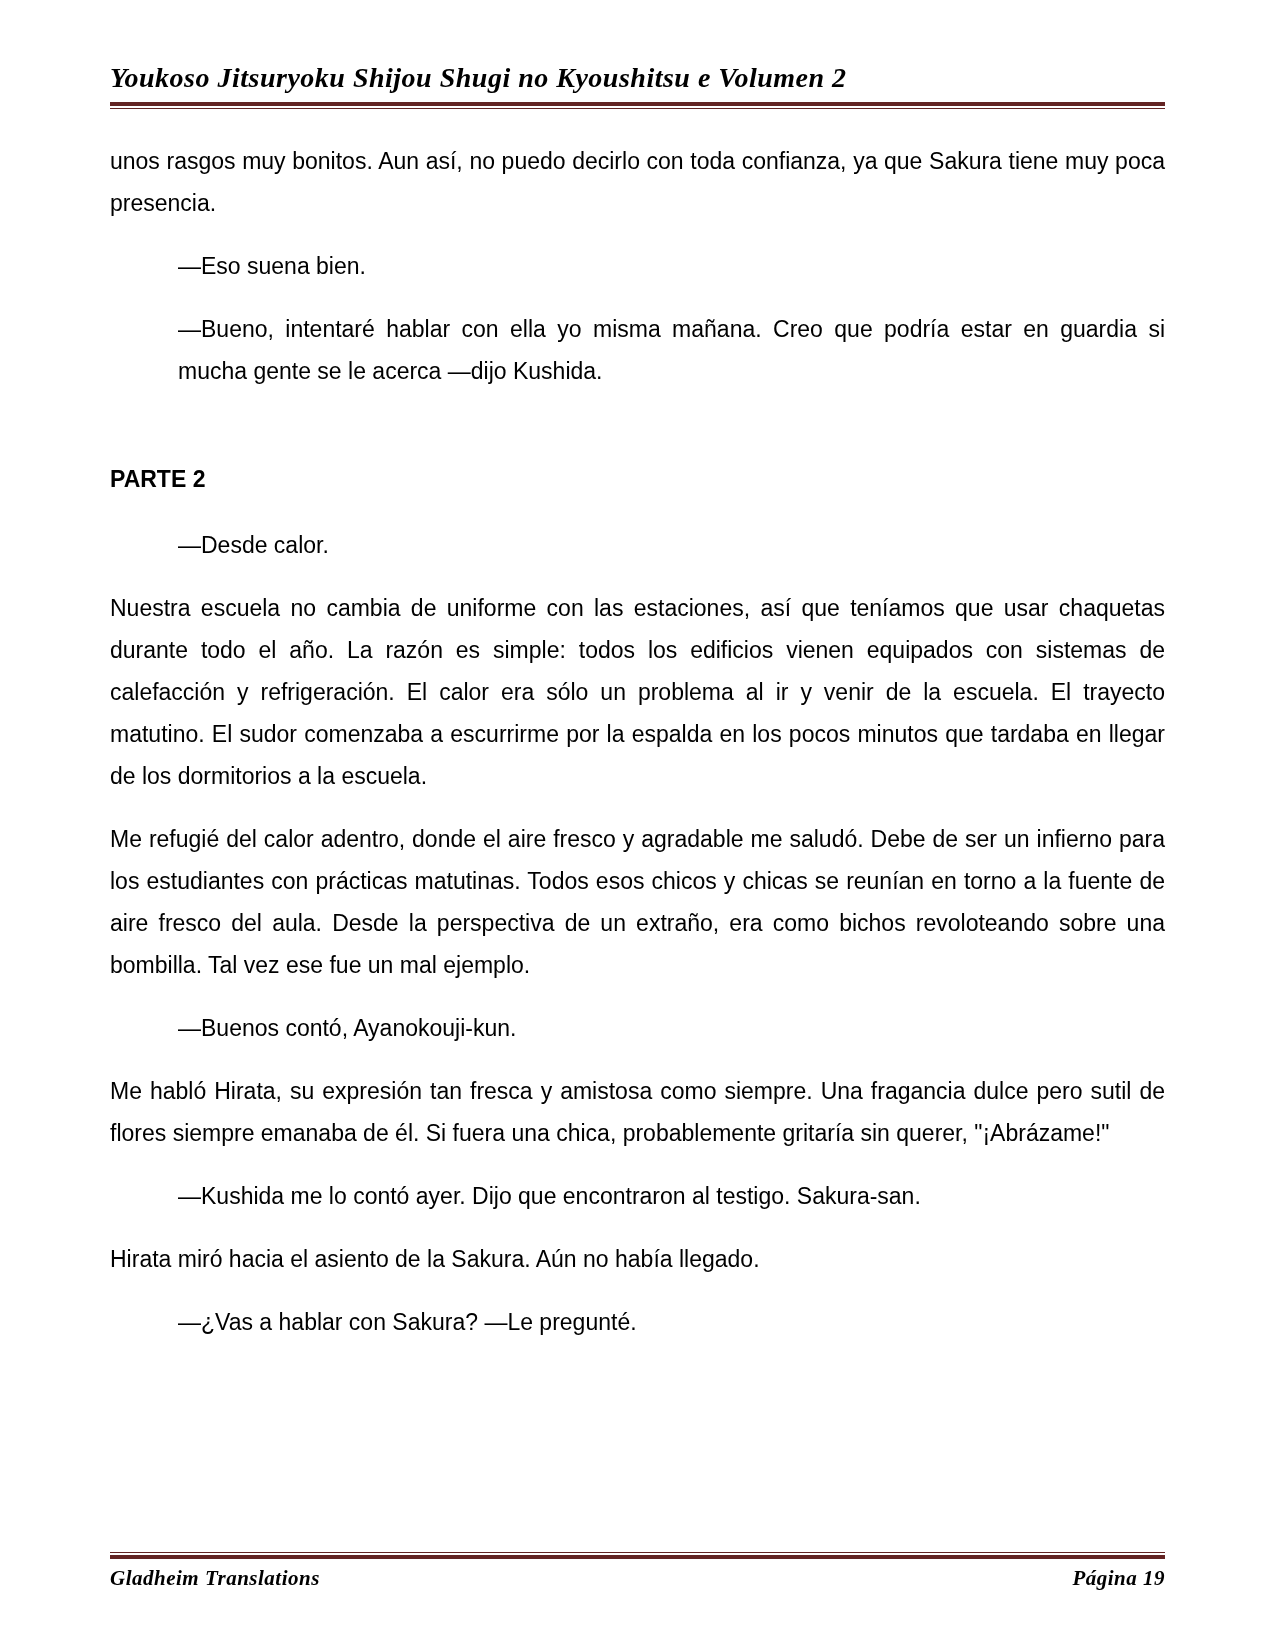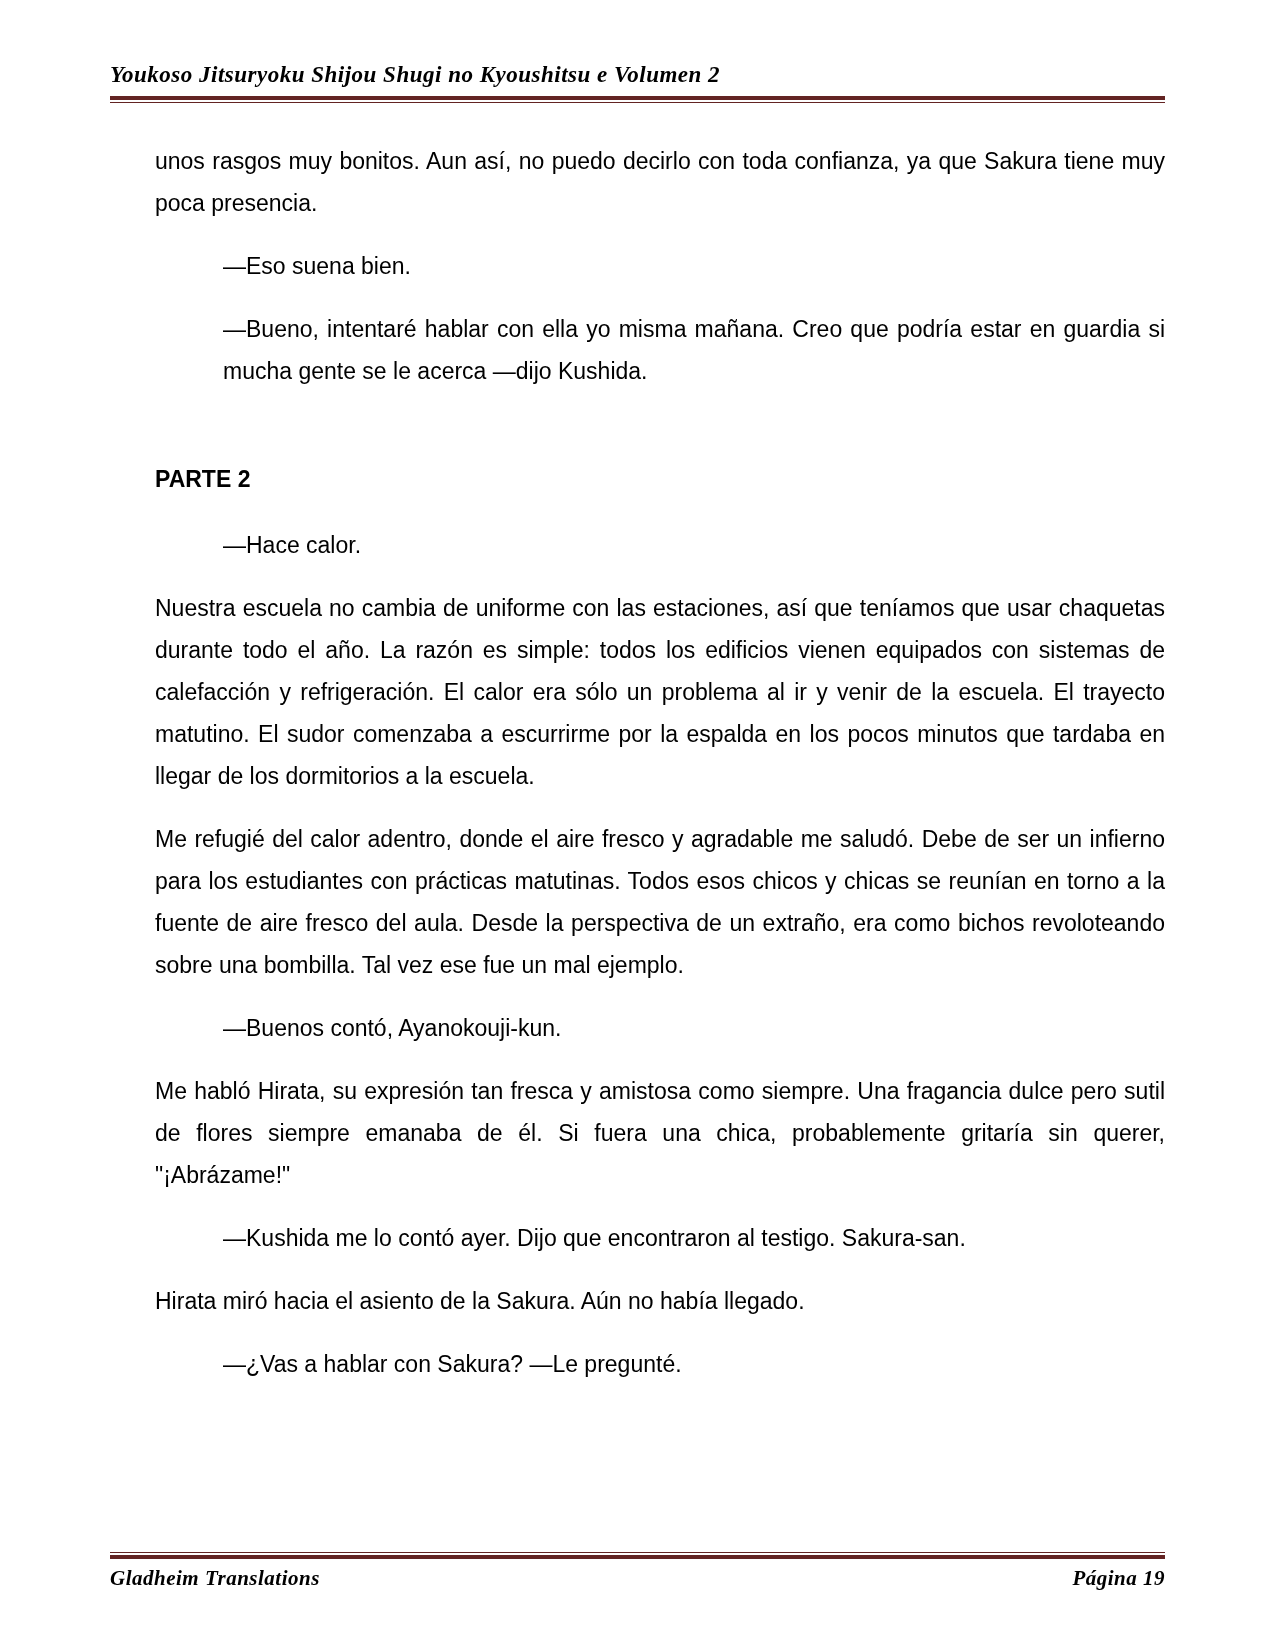--- a/index.html
+++ b/index.html
@@ -22,21 +22,21 @@
   .page-header {
     position: absolute;
     top: 62px;
     left: 110px;
     right: 110px;
   }
   .header-title {
     font-family: "Liberation Serif", "DejaVu Serif", serif;
     font-style: italic;
     font-weight: bold;
-    font-size: 23px;
+    font-size: 28px;
     letter-spacing: 0.5px;
     color: #000000;
     padding-bottom: 8px;
   }
   .rule {
     width: 100%;
   }
   .rule-header .thick {
     height: 4px;
   }
@@ -54,21 +54,20 @@
   .rule-bar {
     width: 100%;
   }
 
   
   .doc-body {
     position: absolute;
     top: 140px;
     left: 110px;
     right: 110px;
-    margin-left: 45px;
   }
   .doc-body p {
     margin: 0 0 21px 0;
     font-size: 23px;
     line-height: 42px;
     text-align: justify;
   }
   .doc-body p.dialogue {
     margin-left: 68px;
   }
@@ -110,21 +109,21 @@
       <div class="rule-bar thick" style="background: rgb(99, 36, 35);"></div>
       <div class="rule-bar thin" style="background: rgb(99, 36, 35);"></div>
     </div>
   </header>
 
   <main class="doc-body" id="content">
       <p class="normal">unos rasgos muy bonitos. Aun así, no puedo decirlo con toda confianza, ya que Sakura tiene muy poca presencia.</p>
       <p class="dialogue">—Eso suena bien.</p>
       <p class="dialogue">—Bueno, intentaré hablar con ella yo misma mañana. Creo que podría estar en guardia si mucha gente se le acerca —dijo Kushida.</p>
       <h2 class="heading">PARTE 2</h2>
-      <p class="dialogue">—Hace calor.</p>
+      <p class="dialogue">—Desde calor.</p>
       <p class="normal">Nuestra escuela no cambia de uniforme con las estaciones, así que teníamos que usar chaquetas durante todo el año. La razón es simple: todos los edificios vienen equipados con sistemas de calefacción y refrigeración. El calor era sólo un problema al ir y venir de la escuela. El trayecto matutino. El sudor comenzaba a escurrirme por la espalda en los pocos minutos que tardaba en llegar de los dormitorios a la escuela.</p>
       <p class="normal">Me refugié del calor adentro, donde el aire fresco y agradable me saludó. Debe de ser un infierno para los estudiantes con prácticas matutinas. Todos esos chicos y chicas se reunían en torno a la fuente de aire fresco del aula. Desde la perspectiva de un extraño, era como bichos revoloteando sobre una bombilla. Tal vez ese fue un mal ejemplo.</p>
       <p class="dialogue">—Buenos contó, Ayanokouji-kun.</p>
       <p class="normal">Me habló Hirata, su expresión tan fresca y amistosa como siempre. Una fragancia dulce pero sutil de flores siempre emanaba de él. Si fuera una chica, probablemente gritaría sin querer, "¡Abrázame!"</p>
       <p class="dialogue">—Kushida me lo contó ayer. Dijo que encontraron al testigo. Sakura-san.</p>
       <p class="normal">Hirata miró hacia el asiento de la Sakura. Aún no había llegado.</p>
       <p class="dialogue">—¿Vas a hablar con Sakura? —Le pregunté.</p>
     </main>
 
   <footer class="page-footer">

